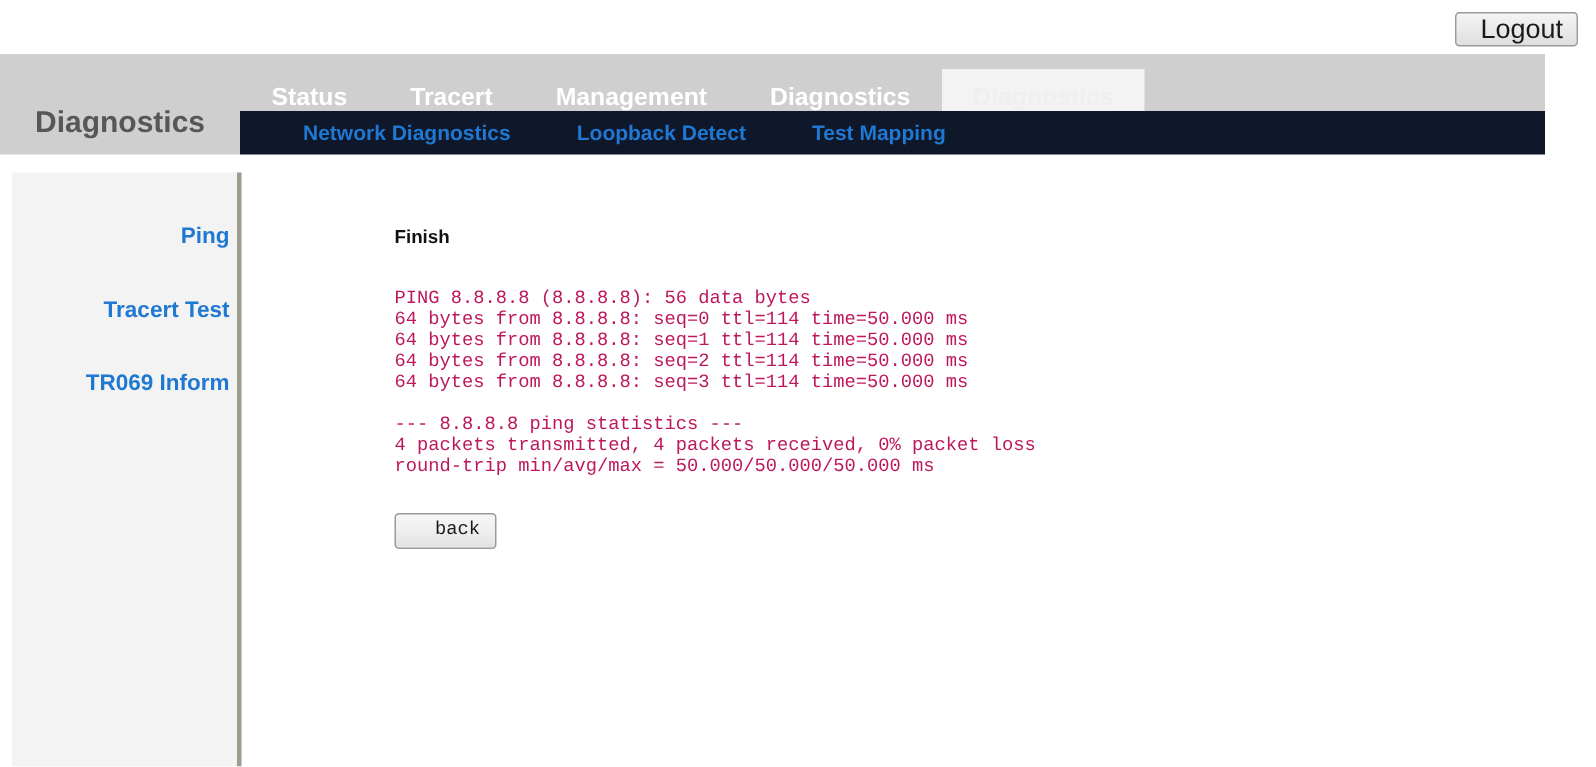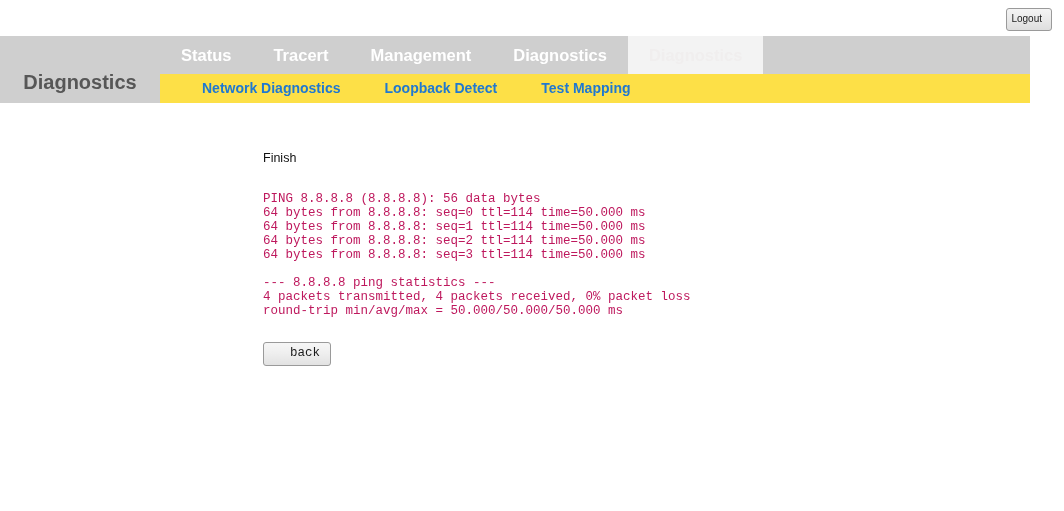--- a/index.html
+++ b/index.html
@@ -22,23 +22,23 @@
   .topbar {
     height: 36px;
     background: #ffffff;
     position: relative;
   }
   .logout-button {
     position: absolute;
     right: 12px;
     top: 8px;
     font-family: "Liberation Sans", sans-serif;
-    font-size: 10px;
+    font-size: 18px;
     color: #1a1a1a;
-    padding: 2px 9px 3px 4px;
+    padding: 2px 9px 3px 16px;
     background: linear-gradient(to bottom, #f4f4f4 0%, #ebebeb 45%, #dedede 100%);
     border: 1px solid #9a9a9a;
     border-radius: 3px;
     line-height: 16px;
     cursor: pointer;
   }
 
   
   .nav-wrap {
     position: relative;
@@ -65,21 +65,21 @@
     font-weight: bold;
     display: flex;
     align-items: flex-end;
     justify-content: center;
     padding-bottom: 9px;
     box-sizing: border-box;
   }
   .nav-primary {
     position: absolute;
     left: 160px;
-    top: 0;
+    top: 10px;
     height: 38px;
     display: flex;
     align-items: flex-start;
   }
   .nav-item {
     color: #ffffff;
     font-size: 16.5px;
     font-weight: bold;
     padding: 0 21px;
     line-height: 38px;
@@ -94,21 +94,21 @@
   .nav-item.help {
     margin-left: 30px;
   }
 
   .nav-secondary {
     position: absolute;
     left: 160px;
     top: 38px;
     width: 870px;
     height: 29px;
-    background: #fde047;
+    background: #0f172a;
     display: flex;
     align-items: flex-end;
   }
   .subnav-item {
     color: #1f78d1;
     font-size: 14px;
     font-weight: bold;
     padding: 0 22px;
     line-height: 29px;
     cursor: pointer;
@@ -155,21 +155,21 @@
     left: 164px;
     top: 0;
     width: 900px;
     height: 396px;
     background: #ffffff;
   }
   .finish-heading {
     margin: 0;
     padding: 36px 0 0 99px;
     font-size: 12.5px;
-    font-weight: normal;
+    font-weight: bold;
     color: #111111;
   }
   .ping-output {
     margin: 0;
     padding: 27px 0 0 99px;
     font-family: "Liberation Mono", monospace;
     font-size: 12.5px;
     line-height: 14px;
     color: #be185d;
     white-space: pre;
@@ -211,20 +211,25 @@
 
   <div class="nav-secondary">
     <div class="subnav-item">Network Diagnostics</div>
     <div class="subnav-item">Loopback Detect</div>
     <div class="subnav-item">Test Mapping</div>
   </div>
 </div>
 
 <div class="body-wrap">
 
+  <div class="sidebar">
+    <div class="sidebar-item">Ping</div>
+    <div class="sidebar-item">Tracert Test</div>
+    <div class="sidebar-item">TR069 Inform</div>
+  </div>
 
   <div class="content">
     <div class="finish-heading">Finish</div>
 
     <pre class="ping-output">PING 8.8.8.8 (8.8.8.8): 56 data bytes
 64 bytes from 8.8.8.8: seq=0 ttl=114 time=50.000 ms
 64 bytes from 8.8.8.8: seq=1 ttl=114 time=50.000 ms
 64 bytes from 8.8.8.8: seq=2 ttl=114 time=50.000 ms
 64 bytes from 8.8.8.8: seq=3 ttl=114 time=50.000 ms
 

